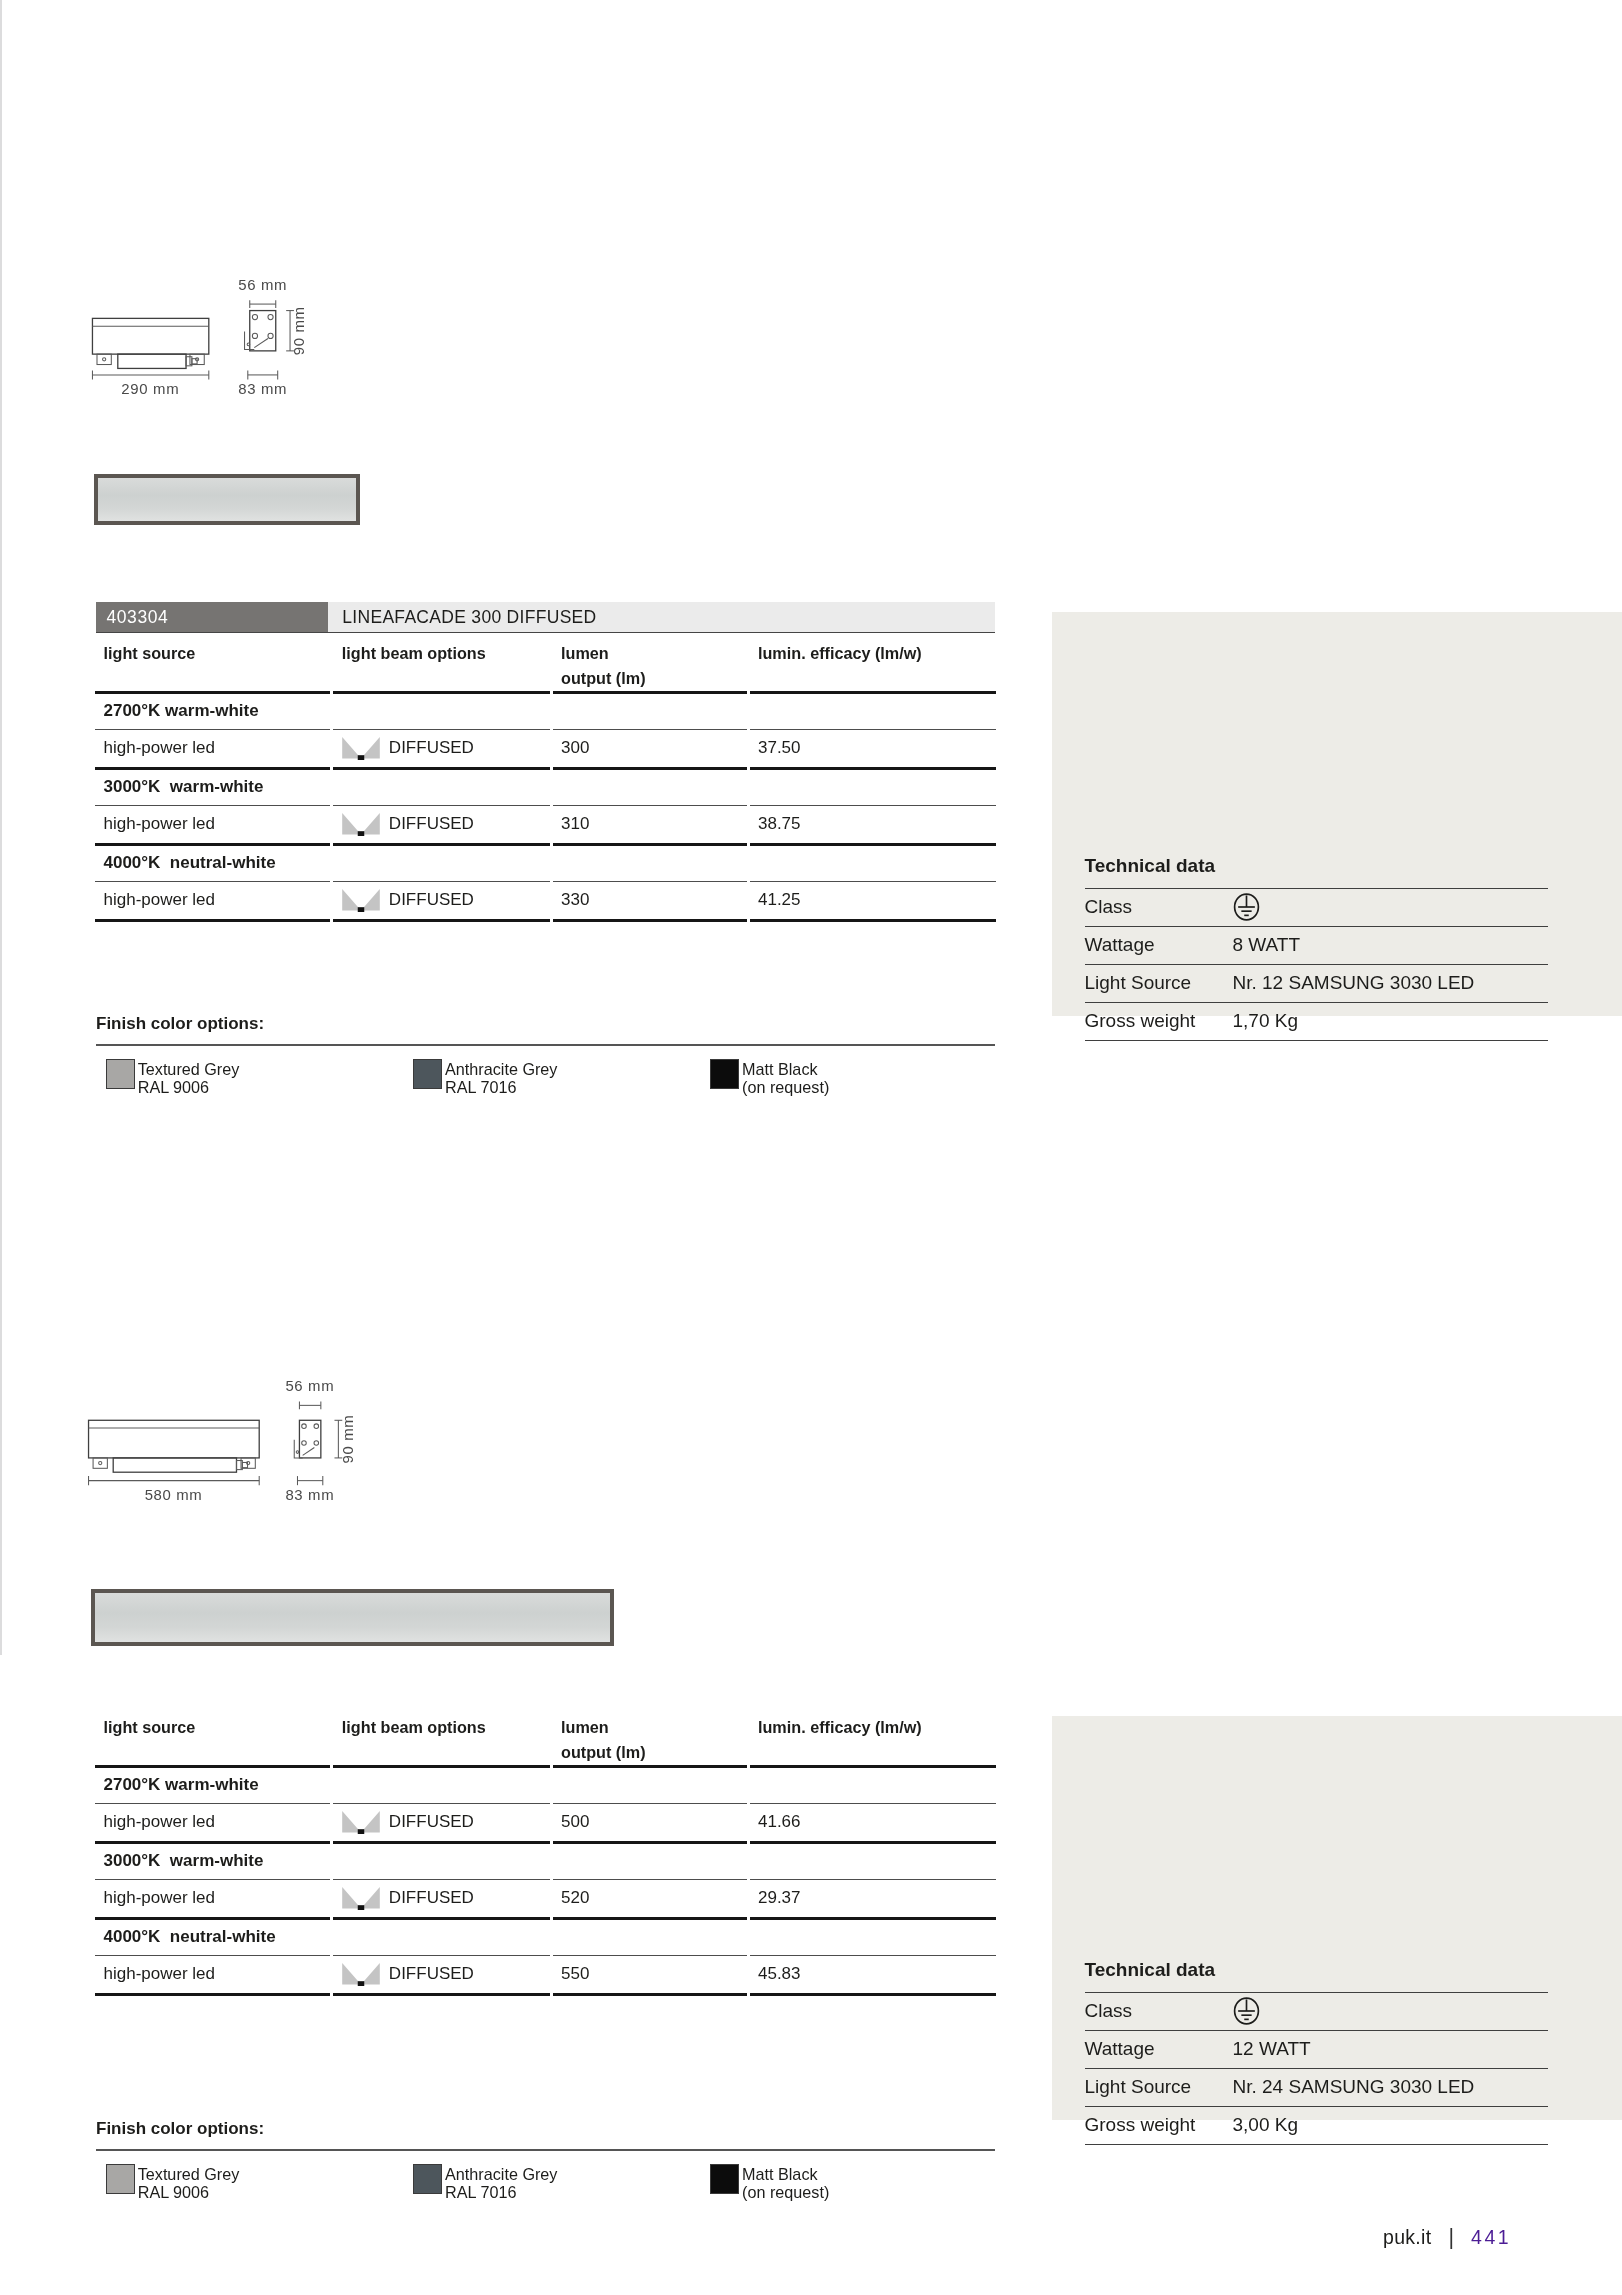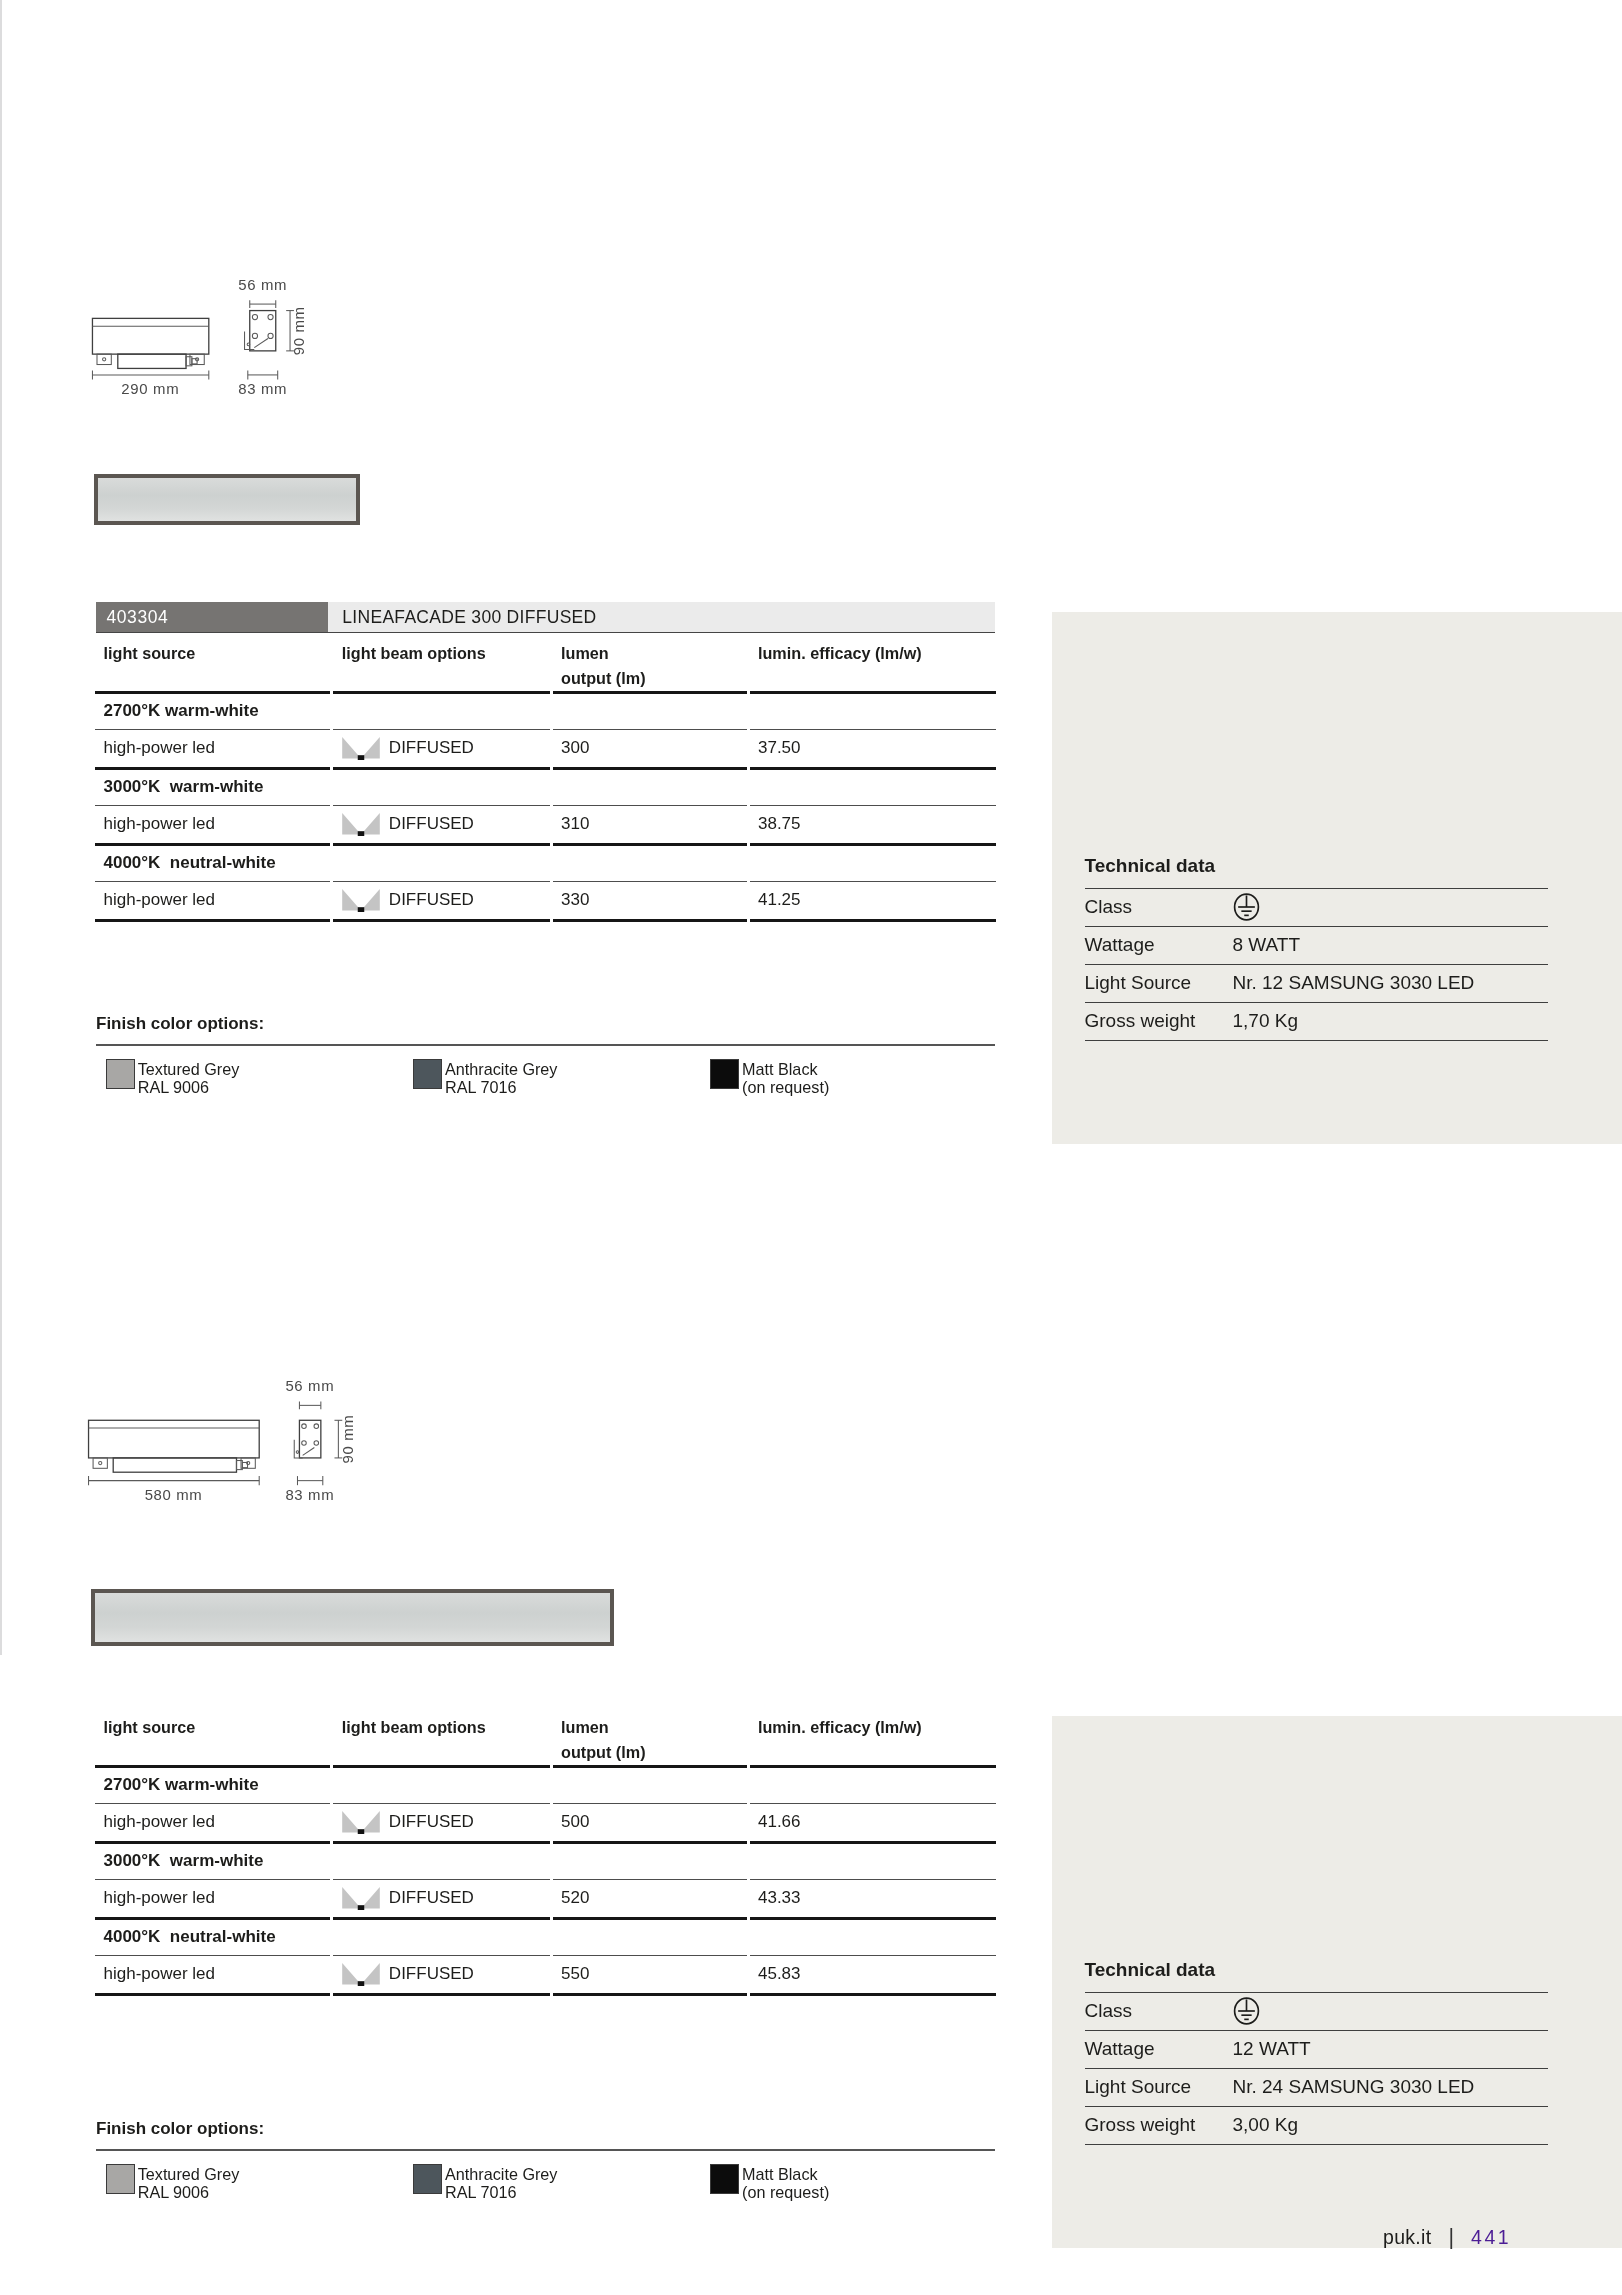--- a/index.html
+++ b/index.html
@@ -47,21 +47,21 @@
   
   .finish { position:absolute; left:96px; top:1014px; width:899px; height:97px; }
   .finish-title { font-size:17px; font-weight:bold; }
   .finish-rule { height:1.3px; background:#555; margin-top:10.4px; }
   .finish-option { position:absolute; top:45px; display:flex; gap:3px; }
   .fo0 { left:9.7px; } .fo1 { left:317px; } .fo2 { left:614px; }
   .swatch { width:29px; height:30px; border:1.9px solid #3a3a3a; flex:none; }
   .finish-labels { font-size:16.2px; line-height:18px; padding-top:0.6px; }
 
   
-  .tech-panel { position:absolute; left:1052px; width:571px; height:532px; background:#edece7; }
+  .tech-panel { position:absolute; left:1052px; width:571px; height:404px; background:#edece7; }
   .t0 { top:612px; } .t1 { top:611px; }
   .tech-inner { position:absolute; left:32.5px; top:229px; width:463px; }
   .tech-title { font-size:19px; font-weight:bold; padding:14.3px 0 10.4px 0; border-bottom:1.3px solid #3f3f3f; }
   .tech-row { height:38px; display:flex; align-items:center; border-bottom:1.3px solid #3f3f3f; font-size:19px; }
   .tech-label { width:148px; flex:none; }
   .tech-value { flex:1; display:flex; align-items:center; }
 
   
   .footer { position:absolute; left:1383px; top:2225px; display:flex; align-items:baseline; gap:17px; font-size:19.5px; }
   .footer-brand { font-weight:normal; letter-spacing:0.3px; }
@@ -358,21 +358,21 @@
               <div class="beam-cell">
           <svg width="38" height="23.4" viewBox="0 0 58 36">
             <polygon points="0,0 29,33 0,33" fill="#c4c4c4"></polygon>
             <polygon points="58,0 58,33 29,33" fill="#c4c4c4"></polygon>
             <rect x="24" y="28" width="10" height="8" fill="#111"></rect>
           </svg>
           <span>DIFFUSED</span>
         </div>
             </td>
         <td class="data">520</td>
-        <td class="data">43.33</td>
+        <td class="data">29.37</td>
       </tr>
       <tr>
         <td class="section">4000°K  neutral-white</td>
         <td class="section"></td>
             <td class="section"></td>
             <td class="section"></td>
       </tr>
       <tr>
         <td class="data">high-power led</td>
         <td class="data">

